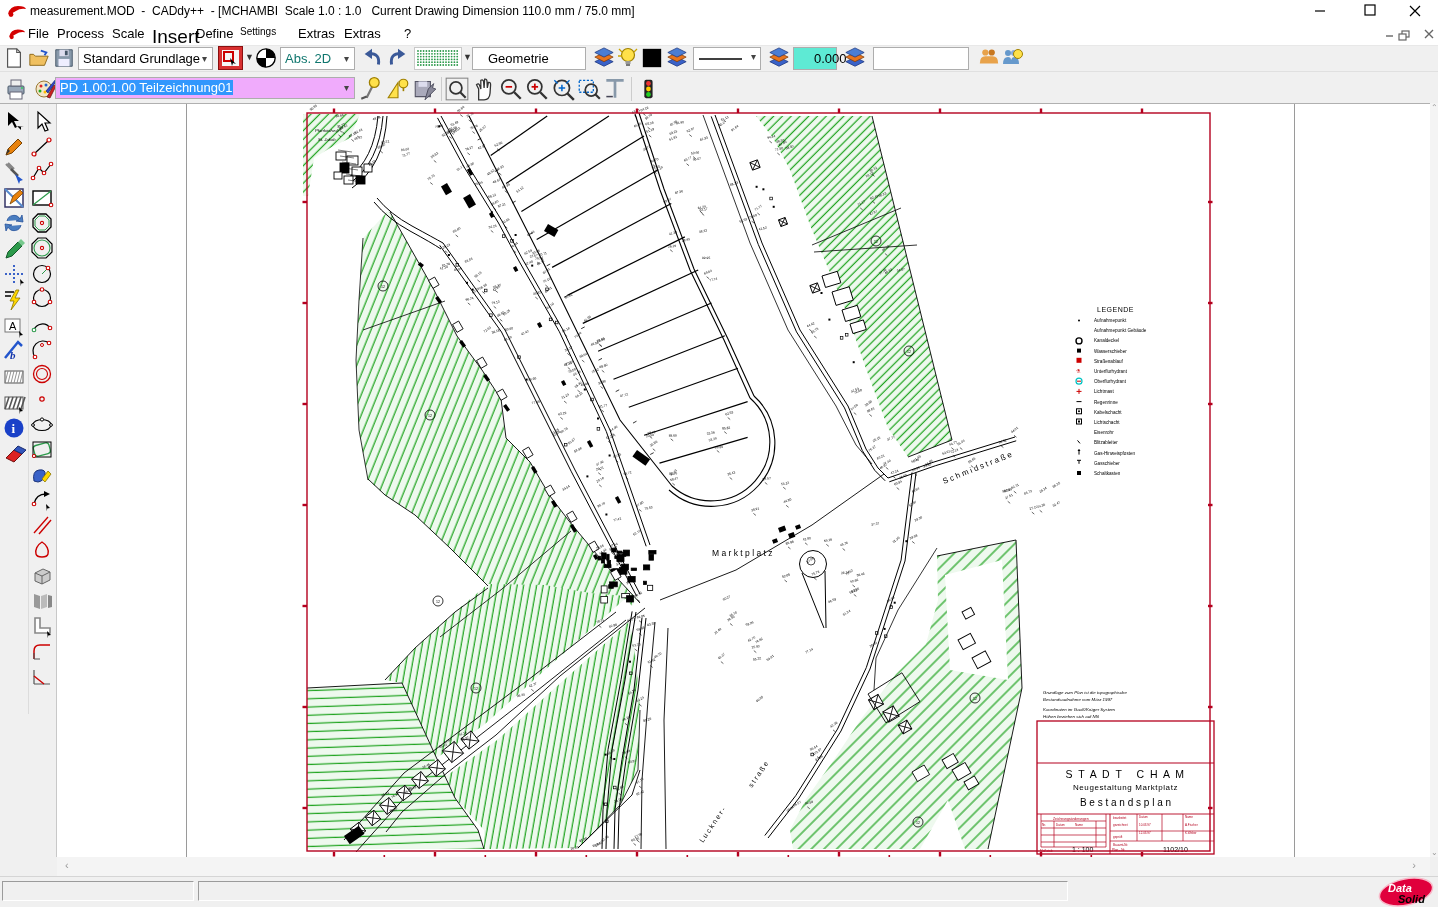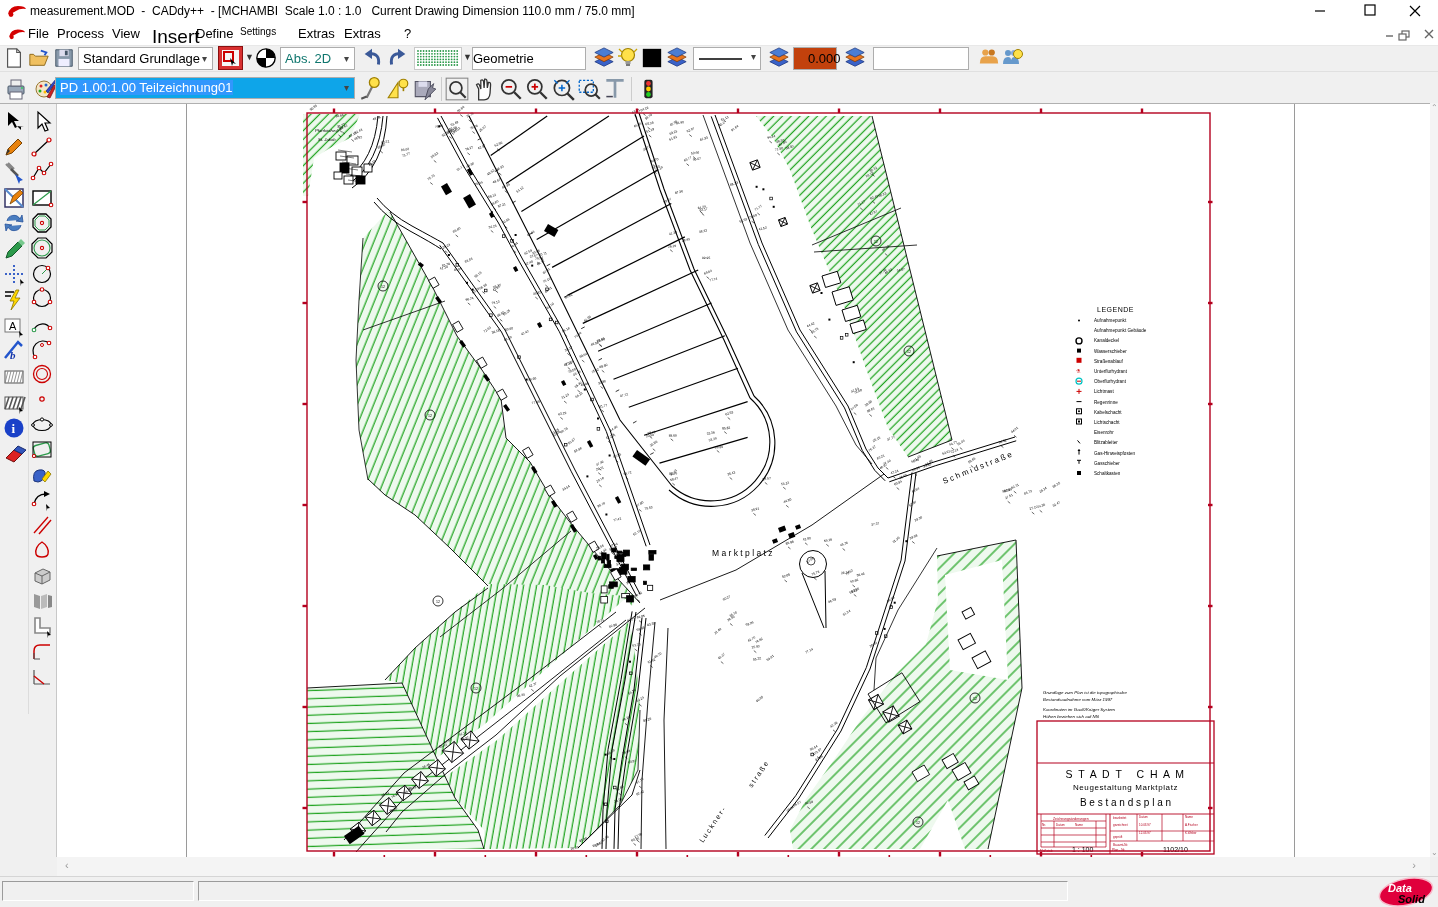--- a/index.html
+++ b/index.html
@@ -23,21 +23,21 @@
     <line x1="10" y1="8" x2="20" y2="8" stroke="#000" stroke-width="1.2"></line>
     <rect x="60" y="2" width="10" height="10" fill="none" stroke="#000" stroke-width="1.2"></rect>
     <path d="M105 3 L115 13 M105 13 L115 3" stroke="#000" stroke-width="1.2"></path>
   </svg>
 <svg width="20" height="16" viewBox="0 0 22 18" style="position:absolute;left:7px;top:26px">
     <path d="M2 12 Q4 4 12 4 Q19 4 20 7 Q14 6 10 9 Q6 12 2 12 Z" fill="#d40000"></path>
     <circle cx="5" cy="12.5" r="2.4" fill="#d40000"></circle>
   </svg>
 <span style="position:absolute;left:28px;top:26px;font-size:13px;color:#000">File</span>
 <span style="position:absolute;left:57px;top:26px;font-size:13px;color:#000">Process</span>
-<span style="position:absolute;left:112px;top:26px;font-size:13px;color:#000">View</span>
+<span style="position:absolute;left:112px;top:26px;font-size:13px;color:#000">Scale</span>
 <span style="position:absolute;left:152px;top:26px;font-size:19px;color:#000">Insert</span>
 <span style="position:absolute;left:196px;top:26px;font-size:13px;color:#000">Define</span>
 <span style="position:absolute;left:240px;top:26px;font-size:10px;color:#000">Settings</span>
 <span style="position:absolute;left:298px;top:26px;font-size:13px;color:#000">Extras</span>
 <span style="position:absolute;left:344px;top:26px;font-size:13px;color:#000">Extras</span>
 <span style="position:absolute;left:404px;top:26px;font-size:13px;color:#000">?</span>
 <svg width="70" height="16" viewBox="0 0 70 16" style="position:absolute;left:1372px;top:26px">
     <line x1="14" y1="10" x2="21" y2="10" stroke="#666" stroke-width="1.4"></line>
     <rect x="30" y="5" width="7" height="6" fill="none" stroke="#666" stroke-width="1.2"></rect>
     <rect x="27" y="8" width="7" height="6" fill="#fff" stroke="#666" stroke-width="1.2"></rect>
@@ -166,21 +166,21 @@
       <circle cx="40.4" cy="15.2" r="0.9" fill="#2c9a4b"></circle>
       <circle cx="40.4" cy="18.0" r="0.9" fill="#2c9a4b"></circle>
       <circle cx="43.199999999999996" cy="4.0" r="0.9" fill="#2c9a4b"></circle>
       <circle cx="43.199999999999996" cy="6.8" r="0.9" fill="#2c9a4b"></circle>
       <circle cx="43.199999999999996" cy="9.6" r="0.9" fill="#2c9a4b"></circle>
       <circle cx="43.199999999999996" cy="12.399999999999999" r="0.9" fill="#2c9a4b"></circle>
       <circle cx="43.199999999999996" cy="15.2" r="0.9" fill="#2c9a4b"></circle>
       <circle cx="43.199999999999996" cy="18.0" r="0.9" fill="#2c9a4b"></circle>
     </svg></div>
 <span style="position:absolute;left:463px;top:52px;font-size:9px;color:#333">▼</span>
-<div style="position:absolute;left:472px;top:47px;width:114px;height:23px;background:#fff;border:1px solid #adadad;font-size:13px;line-height:21px;padding-left:0">Geometrie</div>
+<div style="position:absolute;left:472px;top:47px;width:114px;height:23px;background:#fff;border:1px solid #adadad;font-size:13px;line-height:21px;padding-left:15px">Geometrie</div>
 <div style="position:absolute;left:592px;top:47px;width:24px;height:22px"><svg width="24" height="22" viewBox="0 0 24 24">
       <path d="M2 16 L12 11 L22 16 L12 21 Z" fill="#3a62c8" stroke="#1a337a" stroke-width="0.8"></path>
       <path d="M2 11 L12 6 L22 11 L12 16 Z" fill="#e8741c" stroke="#7a3a08" stroke-width="0.8"></path>
       <path d="M2 6 L12 1 L22 6 L12 11 Z" fill="#4a7dd4" stroke="#1a337a" stroke-width="0.8"></path>
     </svg></div>
 <div style="position:absolute;left:616px;top:46px;width:24px;height:24px"><svg width="24" height="24" viewBox="0 0 24 24">
       <circle cx="12" cy="9" r="6.5" fill="#ffe14a" stroke="#a08000" stroke-width="1.2"></circle>
       <rect x="9.5" y="15" width="5" height="3" fill="#999"></rect>
       <rect x="10" y="18" width="4" height="2" fill="#777"></rect>
       <path d="M3 3 l3 3 M21 3 l-3 3 M2 10 l4 0" stroke="#c9a400" stroke-width="1.3"></path>
@@ -194,21 +194,21 @@
       <path d="M2 6 L12 1 L22 6 L12 11 Z" fill="#4a7dd4" stroke="#1a337a" stroke-width="0.8"></path>
     </svg></div>
 <div style="position:absolute;left:693px;top:47px;width:68px;height:23px;background:#fff;border:1px solid #adadad"><svg width="52" height="21">
       <line x1="5" y1="11" x2="48" y2="11" stroke="#000" stroke-width="1.5"></line>
     </svg><span style="position:absolute;right:4px;top:3px;color:#444;font-size:10px">▾</span></div>
 <div style="position:absolute;left:767px;top:47px;width:24px;height:22px"><svg width="24" height="22" viewBox="0 0 24 24">
       <path d="M2 16 L12 11 L22 16 L12 21 Z" fill="#3a62c8" stroke="#1a337a" stroke-width="0.8"></path>
       <path d="M2 11 L12 6 L22 11 L12 16 Z" fill="#e8741c" stroke="#7a3a08" stroke-width="0.8"></path>
       <path d="M2 6 L12 1 L22 6 L12 11 Z" fill="#4a7dd4" stroke="#1a337a" stroke-width="0.8"></path>
     </svg></div>
-<div style="position:absolute;left:793px;top:47px;width:44px;height:23px;background:#c2410c;border:1px solid #adadad;font-size:13px;line-height:21px;padding-left:14px">0.000</div>
+<div style="position:absolute;left:793px;top:47px;width:44px;height:23px;background:#5eead4;border:1px solid #adadad;font-size:13px;line-height:21px;padding-left:20px">0.000</div>
 <div style="position:absolute;left:843px;top:47px;width:24px;height:22px"><svg width="24" height="22" viewBox="0 0 24 24">
       <path d="M2 16 L12 11 L22 16 L12 21 Z" fill="#3a62c8" stroke="#1a337a" stroke-width="0.8"></path>
       <path d="M2 11 L12 6 L22 11 L12 16 Z" fill="#e8741c" stroke="#7a3a08" stroke-width="0.8"></path>
       <path d="M2 6 L12 1 L22 6 L12 11 Z" fill="#4a7dd4" stroke="#1a337a" stroke-width="0.8"></path>
     </svg></div>
 <div style="position:absolute;left:873px;top:47px;width:96px;height:23px;background:#fff;border:1px solid #adadad;font-size:13px;line-height:21px;padding-left:5px"></div>
 <div style="position:absolute;left:976px;top:47px;width:26px;height:22px"><svg width="26" height="22" viewBox="0 0 24 24">
       <path d="M2 18 Q2 10 8 10 L16 10 Q22 10 22 18 Z" fill="#e8a24a"></path>
       <circle cx="8" cy="6" r="3.4" fill="#e8a24a"></circle>
       <circle cx="15" cy="6" r="3.4" fill="#c87820"></circle>
@@ -227,21 +227,21 @@
     </svg></div>
 <div style="position:absolute;left:34px;top:77px;width:24px;height:24px"><svg width="24" height="24" viewBox="0 0 24 24">
       <circle cx="10" cy="12" r="8" fill="#f3e6c8" stroke="#997733" stroke-width="1"></circle>
       <circle cx="7" cy="9" r="1.5" fill="#d22"></circle>
       <circle cx="12" cy="8" r="1.5" fill="#26c"></circle>
       <circle cx="6" cy="14" r="1.5" fill="#2a2"></circle>
       <circle cx="11" cy="15" r="1.5" fill="#fb0"></circle>
       <path d="M13 20 L20 8 L22 9 L16 21 Z" fill="#c22" stroke="#611" stroke-width="0.7"></path>
       <path d="M12 14 L22 2 L23 3 L14 16 Z" fill="#34c" stroke="#112a66" stroke-width="0.7"></path>
     </svg></div>
-<div style="position:absolute;left:55px;top:77px;width:300px;height:22px;background:#0ea5e9;border:1px solid #adadad;font-size:13px;line-height:20px;white-space:nowrap"><span style="margin-left:4px;background:#3297fd;color:#fff">PD 1.00:1.00 Teilzeichnung01</span><span style="position:absolute;right:5px;top:0;color:#444;font-size:10px">▾</span></div>
+<div style="position:absolute;left:55px;top:77px;width:300px;height:22px;background:#f0abfc;border:1px solid #adadad;font-size:13px;line-height:20px;white-space:nowrap"><span style="margin-left:4px;background:#3297fd;color:#fff">PD 1.00:1.00 Teilzeichnung01</span><span style="position:absolute;right:5px;top:0;color:#444;font-size:10px">▾</span></div>
 <div style="position:absolute;left:358px;top:76px;width:26px;height:26px"><svg width="26" height="26" viewBox="0 0 24 24">
       <path d="M8 20 L14 8" stroke="#777" stroke-width="2"></path>
       <circle cx="15" cy="6" r="4.5" fill="#ffe14a" stroke="#a08000" stroke-width="1.2"></circle>
       <path d="M3 21 l5 -2" stroke="#555" stroke-width="2"></path>
     </svg></div>
 <div style="position:absolute;left:385px;top:76px;width:26px;height:26px"><svg width="26" height="26" viewBox="0 0 24 24">
       <path d="M3 20 L12 6 L12 20 Z" fill="#ffe14a" stroke="#a08000" stroke-width="1"></path>
       <circle cx="17" cy="7" r="4" fill="#ffe14a" stroke="#a08000" stroke-width="1.1"></circle>
       <line x1="17" y1="11" x2="17" y2="14" stroke="#a08000" stroke-width="1.5"></line>
     </svg></div>

